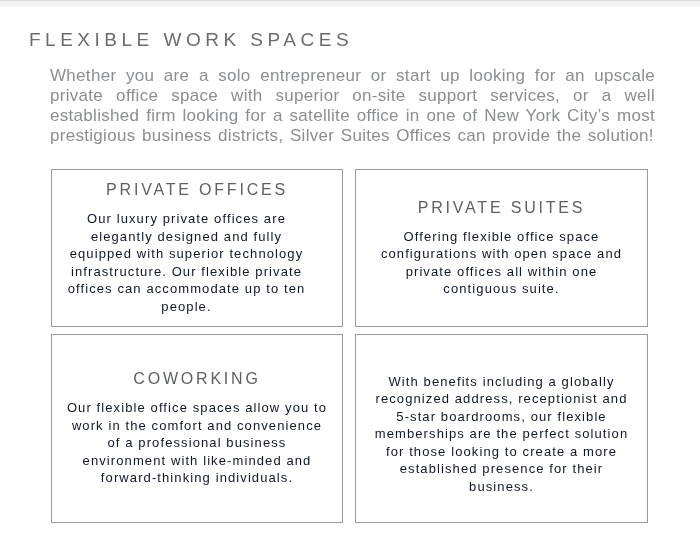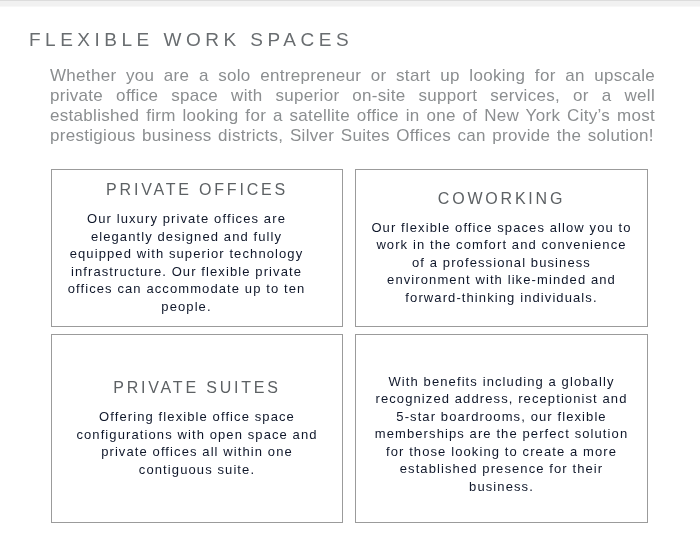--- a/index.html
+++ b/index.html
@@ -85,26 +85,26 @@
 <p class="intro">Whether you are a solo entrepreneur or start up looking for an upscale private office space with superior on-site support services, or a well established firm looking for a satellite office in one of New York City’s most prestigious business districts, Silver Suites Offices can provide the solution!</p>
 
 <div class="cards-grid">
 
   <div class="card">
     <h2 class="card-title">PRIVATE OFFICES</h2>
     <p class="card-body">Our luxury private offices are elegantly designed and fully equipped with superior technology infrastructure. Our flexible private offices can accommodate up to ten people.</p>
   </div>
 
   <div class="card">
-    <h2 class="card-title">COWORKING</h2>
-    <p class="card-body">Our flexible office spaces allow you to work in the comfort and convenience of a professional business environment with like-minded and forward-thinking individuals.</p>
+    <h2 class="card-title">PRIVATE SUITES</h2>
+    <p class="card-body">Offering flexible office space configurations with open space and private offices all within one contiguous suite.</p>
   </div>
 
   <div class="card">
-    <h2 class="card-title">PRIVATE SUITES</h2>
-    <p class="card-body">Offering flexible office space configurations with open space and private offices all within one contiguous suite.</p>
+    <h2 class="card-title">COWORKING</h2>
+    <p class="card-body">Our flexible office spaces allow you to work in the comfort and convenience of a professional business environment with like-minded and forward-thinking individuals.</p>
   </div>
 
   <div class="card">
     <p class="card-body">With benefits including a globally recognized address, receptionist and 5-star boardrooms, our flexible memberships are the perfect solution for those looking to create a more established presence for their business.</p>
   </div>
 
 </div>
 
 </body></html>

